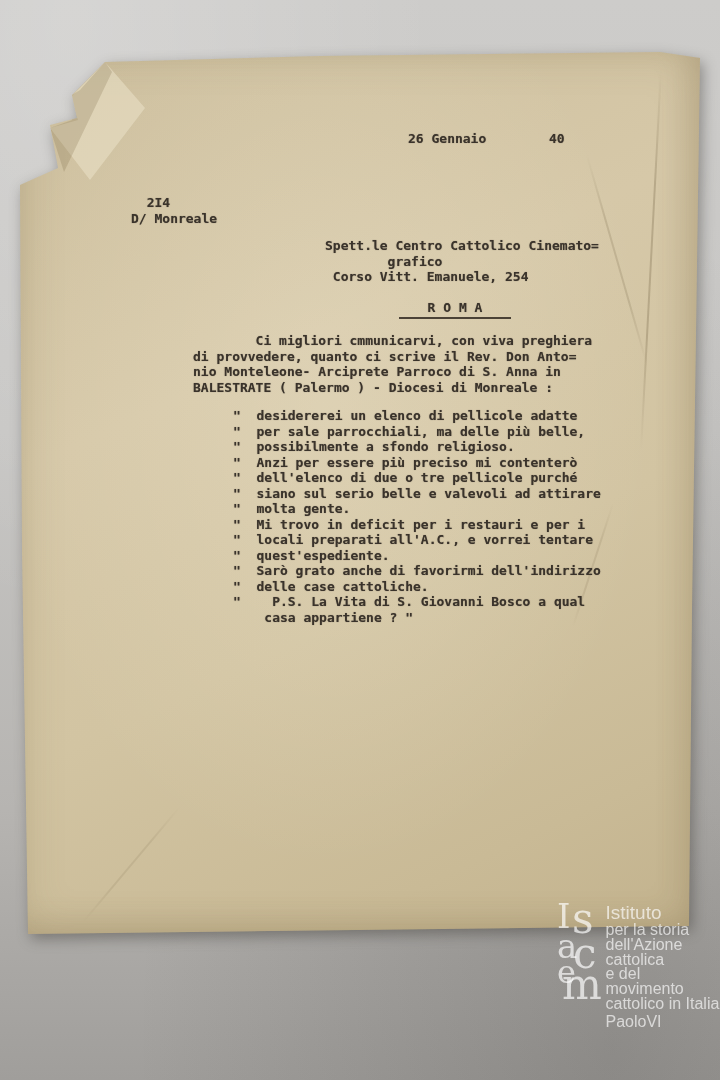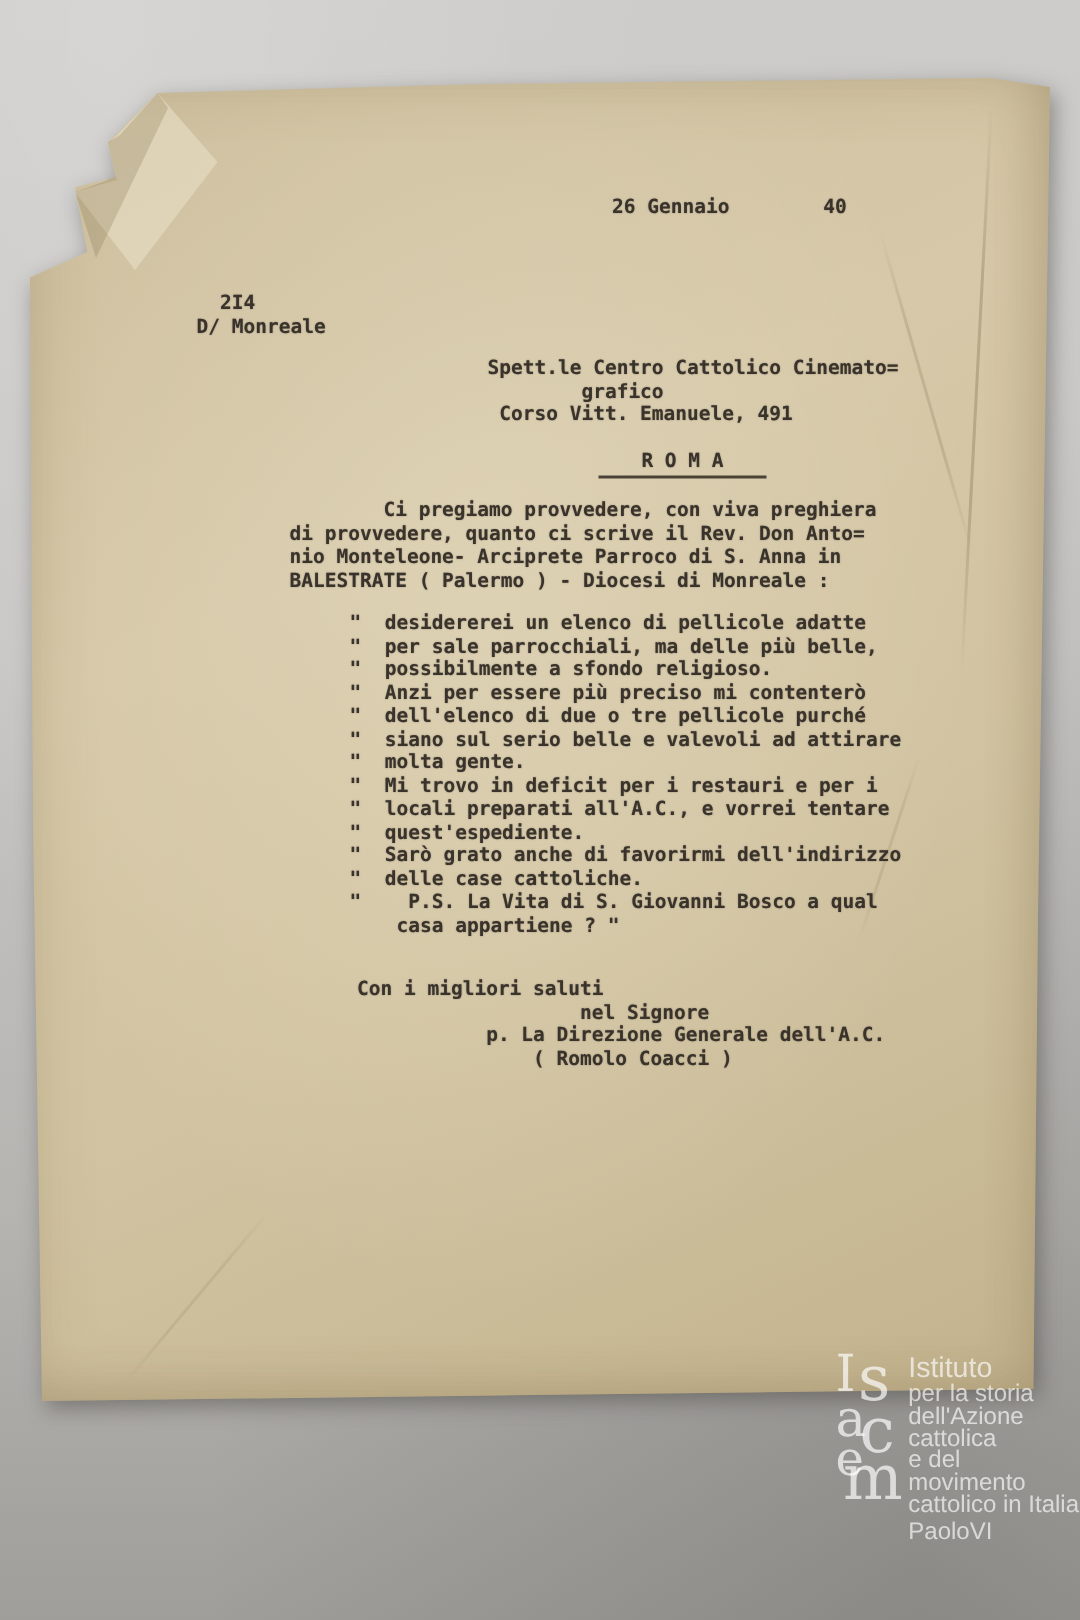--- a/index.html
+++ b/index.html
@@ -72,47 +72,43 @@
   <div class="crease" style="left:592px;top:500px;height:130px;transform:rotate(18deg);opacity:.5;"></div>
   <div class="crease" style="left:130px;top:790px;height:150px;transform:rotate(40deg);opacity:.45;"></div>
 
   <div class="typed" style="left:408px;top:131px;">26 Gennaio        40</div>
 
   <div class="typed" style="left:131px;top:195px;">  2I4
 D/ Monreale</div>
 
   <div class="typed" style="left:325px;top:238px;">Spett.le Centro Cattolico Cinemato=
         grafico
- Corso Vitt. Emanuele, 491</div>
+ Corso Vitt. Emanuele, 254</div>
   <div class="typed" id="roma-line" style="left:399px;top:300px;">R O M A</div>
 
-  <div class="typed" style="left:193px;top:333px;">        Ci pregiamo provvedere, con viva preghiera
+  <div class="typed" style="left:193px;top:333px;">        Ci migliori cmmunicarvi, con viva preghiera
 di provvedere, quanto ci scrive il Rev. Don Anto=
 nio Monteleone- Arciprete Parroco di S. Anna in
 BALESTRATE ( Palermo ) - Diocesi di Monreale :</div>
 
   <div class="typed" style="left:233px;top:408px;">"  desidererei un elenco di pellicole adatte
 "  per sale parrocchiali, ma delle più belle,
 "  possibilmente a sfondo religioso.
 "  Anzi per essere più preciso mi contenterò
 "  dell'elenco di due o tre pellicole purché
 "  siano sul serio belle e valevoli ad attirare
 "  molta gente.
 "  Mi trovo in deficit per i restauri e per i
 "  locali preparati all'A.C., e vorrei tentare
 "  quest'espediente.
 "  Sarò grato anche di favorirmi dell'indirizzo
 "  delle case cattoliche.
 "    P.S. La Vita di S. Giovanni Bosco a qual
     casa appartiene ? "</div>
 
-  <div class="typed" style="left:238px;top:652px;">Con i migliori saluti
-                   nel Signore
-           p. La Direzione Generale dell'A.C.
-               ( Romolo Coacci )</div>
 
   <div id="archive-watermark">
     <div id="wm-acronym">
       <span class="ac-i">I</span>
       <span class="ac-s">s</span>
       <span class="ac-a">a</span>
       <span class="ac-c">c</span>
       <span class="ac-e">e</span>
       <span class="ac-m">m</span>
     </div>

